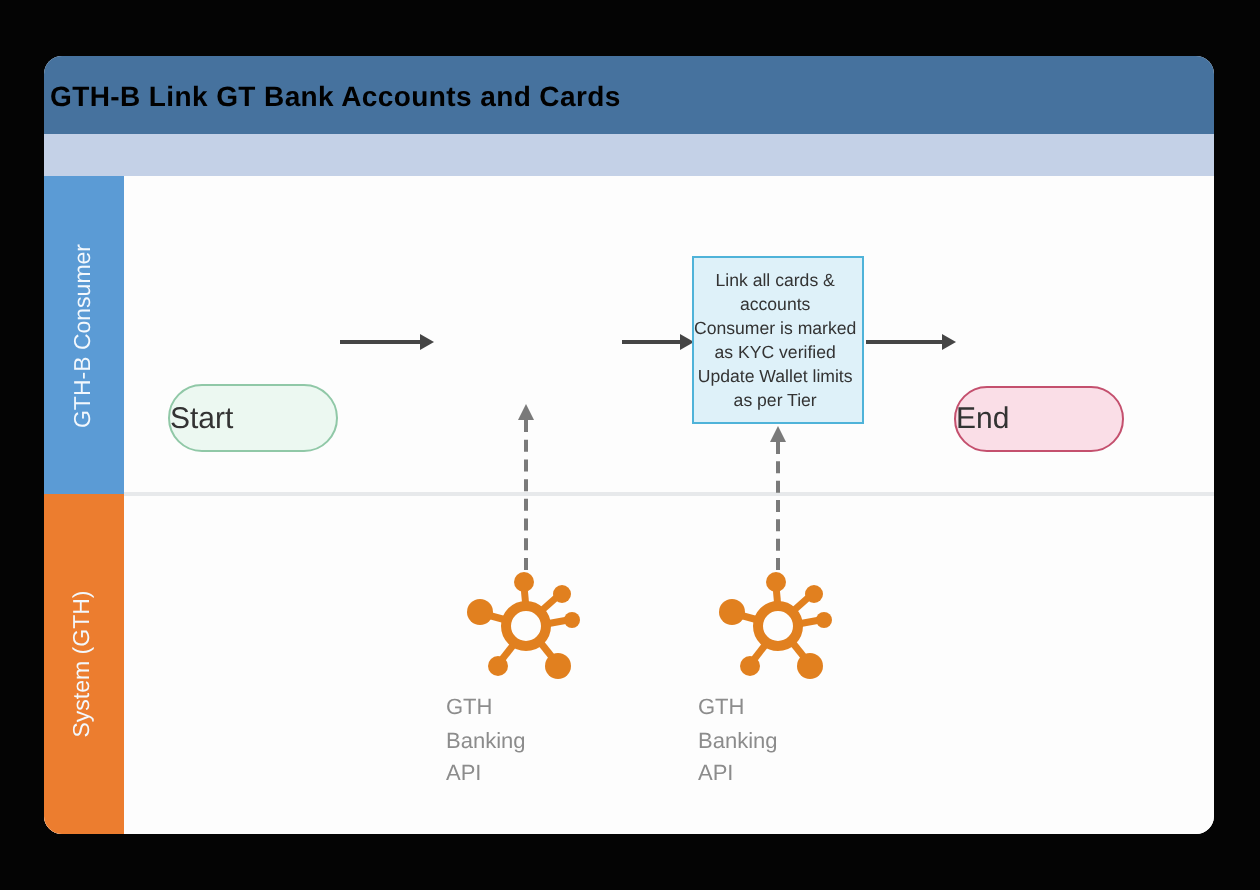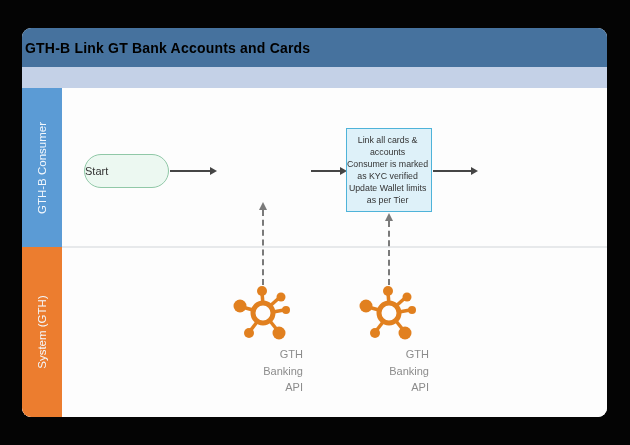--- a/index.html
+++ b/index.html
@@ -23,21 +23,21 @@
   
   .lane{position:absolute;left:0;width:40px;display:flex;align-items:center;justify-content:center;}
   .lane-consumer{top:0;height:159px;background:#5b9bd5;}
   .lane-system{top:159px;height:170px;background:#ec7d2f;}
   .lane-label{transform:rotate(-90deg);white-space:nowrap;color:#f3f8fd;font-size:11.5px;}
   .lane-divider{position:absolute;left:40px;right:0;top:158px;height:2px;background:#e7e9eb;}
 
   
   .node{position:absolute;display:flex;align-items:center;
         text-align:center;box-sizing:border-box;color:#333;}
-  .terminator{border-radius:17px;font-size:11px;}
+  .terminator{border-radius:17px;font-size:15px;margin-top:38px;}
   .node-start{left:62px;top:66px;width:85px;height:34px;background:#ecf8f1;border:1.5px solid #90c8a7;}
   .node-end{left:455px;top:67px;width:85px;height:33px;background:#fadee7;border:1.5px solid #c4506e;}
   .process{background:#def1f9;border:1.5px solid #4fb3d9;font-size:9px;line-height:12px;white-space:pre-line;}
   .node-auth{left:194px;top:57px;width:94px;height:57px;}
   .node-link{left:324px;top:40px;width:86px;height:84px;font-size:8.8px;}
 
   
   .flow-arrow{position:absolute;height:2px;background:#454545;}
   .flow-arrow::after{
     content:'';position:absolute;right:-7px;top:-3px;width:0;height:0;
@@ -51,21 +51,21 @@
   .dashed-line{position:absolute;width:0;border-left:2px dashed #7a7a7a;}
   .dashed-1 .dashed-line{left:240px;top:122px;height:75px;}
   .dashed-2 .dashed-line{left:366px;top:133px;height:64px;}
   .dashed-head{position:absolute;width:0;height:0;
     border-left:4.5px solid transparent;border-right:4.5px solid transparent;
     border-bottom:8px solid #7a7a7a;}
   .dashed-1 .dashed-head{left:236.5px;top:114px;}
   .dashed-2 .dashed-head{left:362.5px;top:125px;}
 
   
-  .api-figure{position:absolute;width:80px;text-align:right;}
+  .api-figure{position:absolute;width:80px;text-align:left;}
   .api-1{left:201px;top:192px;}
   .api-2{left:327px;top:192px;}
   .api-icon{display:block;margin:0 auto;width:64px;height:64px;}
   .api-label{margin-top:2px;color:#8c8c8c;font-size:11px;line-height:16.5px;white-space:pre-line;}
 </style>
 </head>
 <body>
 
 <div class="card">
 
@@ -98,20 +98,23 @@
       <span>Link all cards &amp;
 accounts
 Consumer is marked
 as KYC verified
 Update Wallet limits
 as per Tier</span>
     </div>
 
     <div class="flow-arrow arrow-3"></div>
 
+    <div class="node terminator node-end">
+      <span>End</span>
+    </div>
 
     <div class="dashed-1">
       <div class="dashed-head"></div>
       <div class="dashed-line"></div>
     </div>
     <div class="dashed-2">
       <div class="dashed-head"></div>
       <div class="dashed-line"></div>
     </div>
 

